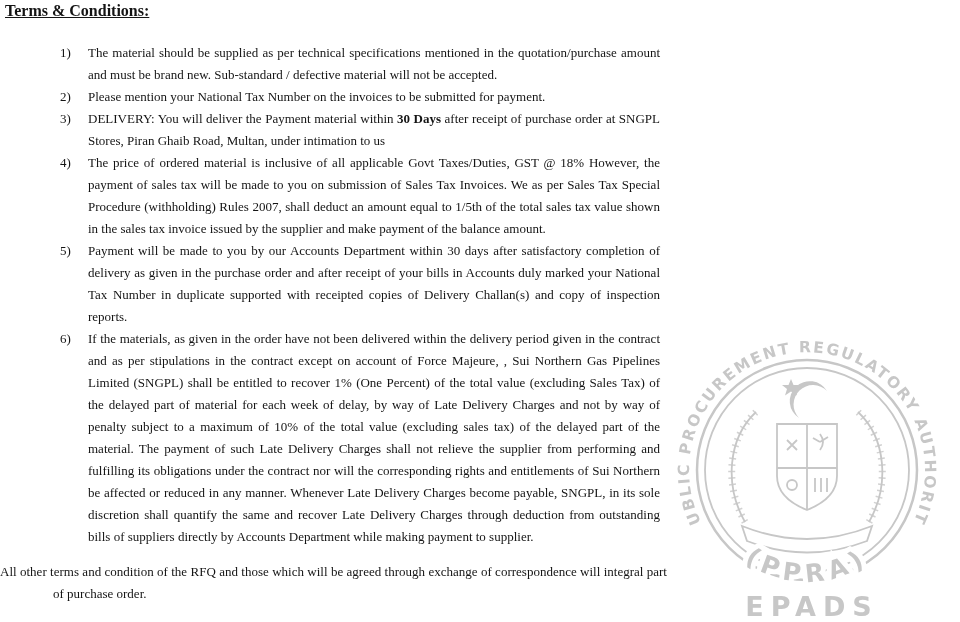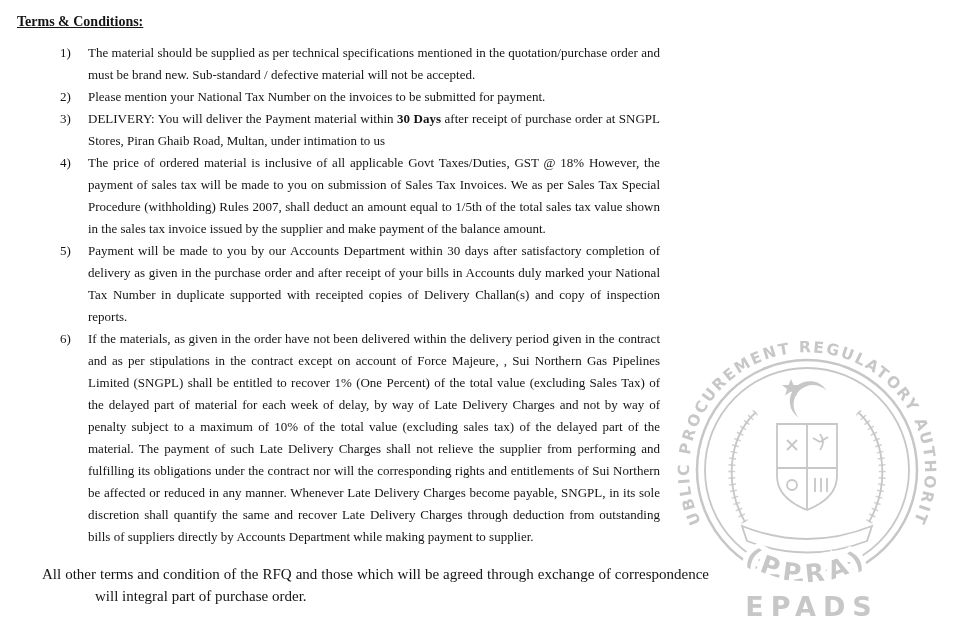--- a/index.html
+++ b/index.html
@@ -9,24 +9,24 @@
     height: 622px;
     background: #ffffff;
     overflow: hidden;
     font-family: "Liberation Serif", serif;
     color: var(--text-color, #141414);
   }
   .doc-heading {
     position: absolute;
     left: 5px;
     top: 2px;
-    font-size: 14px;
+    font-size: 16px;
     font-weight: bold;
     text-decoration: underline;
-    margin: 12px;
+    margin: 0;
   }
   .content {
     position: absolute;
     left: 0;
     top: 42px;
     width: 960px;
   }
   .terms-list {
     margin-left: 60px;
     width: 600px;
@@ -42,25 +42,24 @@
     line-height: 22px;
   }
   .term-text {
     width: 572px;
     font-size: 13px;
     line-height: 22px;
     text-align: justify;
   }
   .term-text b { font-weight: bold; }
   .closing {
-    margin-left: 42px;
     width: 614px;
     padding-left: 53px;
     text-indent: -53px;
-    font-size: 15px;
+    font-size: 13px;
     line-height: 22px;
     text-align: justify;
   }
   .watermark {
     position: absolute;
     left: 672px;
     top: 330px;
     width: 280px;
     height: 292px;
     pointer-events: none;
@@ -74,21 +73,21 @@
 <body>
 
 <div class="page">
 
   <h1 class="doc-heading">Terms &amp; Conditions:</h1>
 
   <div class="content">
     <div class="terms-list">
         <div class="term-row">
           <div class="term-num">1)</div>
-          <div class="term-text"><span>The material should be supplied as per technical specifications mentioned in the quotation/purchase order and must be brand new. Sub-standard / defective material will not be accepted.</span></div>
+          <div class="term-text"><span>The material should be supplied as per technical specifications mentioned in the quotation/purchase amount and must be brand new. Sub-standard / defective material will not be accepted.</span></div>
         </div>
         <div class="term-row">
           <div class="term-num">2)</div>
           <div class="term-text"><span>Please mention your National Tax Number on the invoices to be submitted for payment.</span></div>
         </div>
         <div class="term-row">
           <div class="term-num">3)</div>
           <div class="term-text"><span>DELIVERY: You will deliver the Payment material within </span><b>30 Days</b><span> after receipt of purchase order at SNGPL Stores, Piran Ghaib Road, Multan, under intimation to us</span></div>
         </div>
         <div class="term-row">

